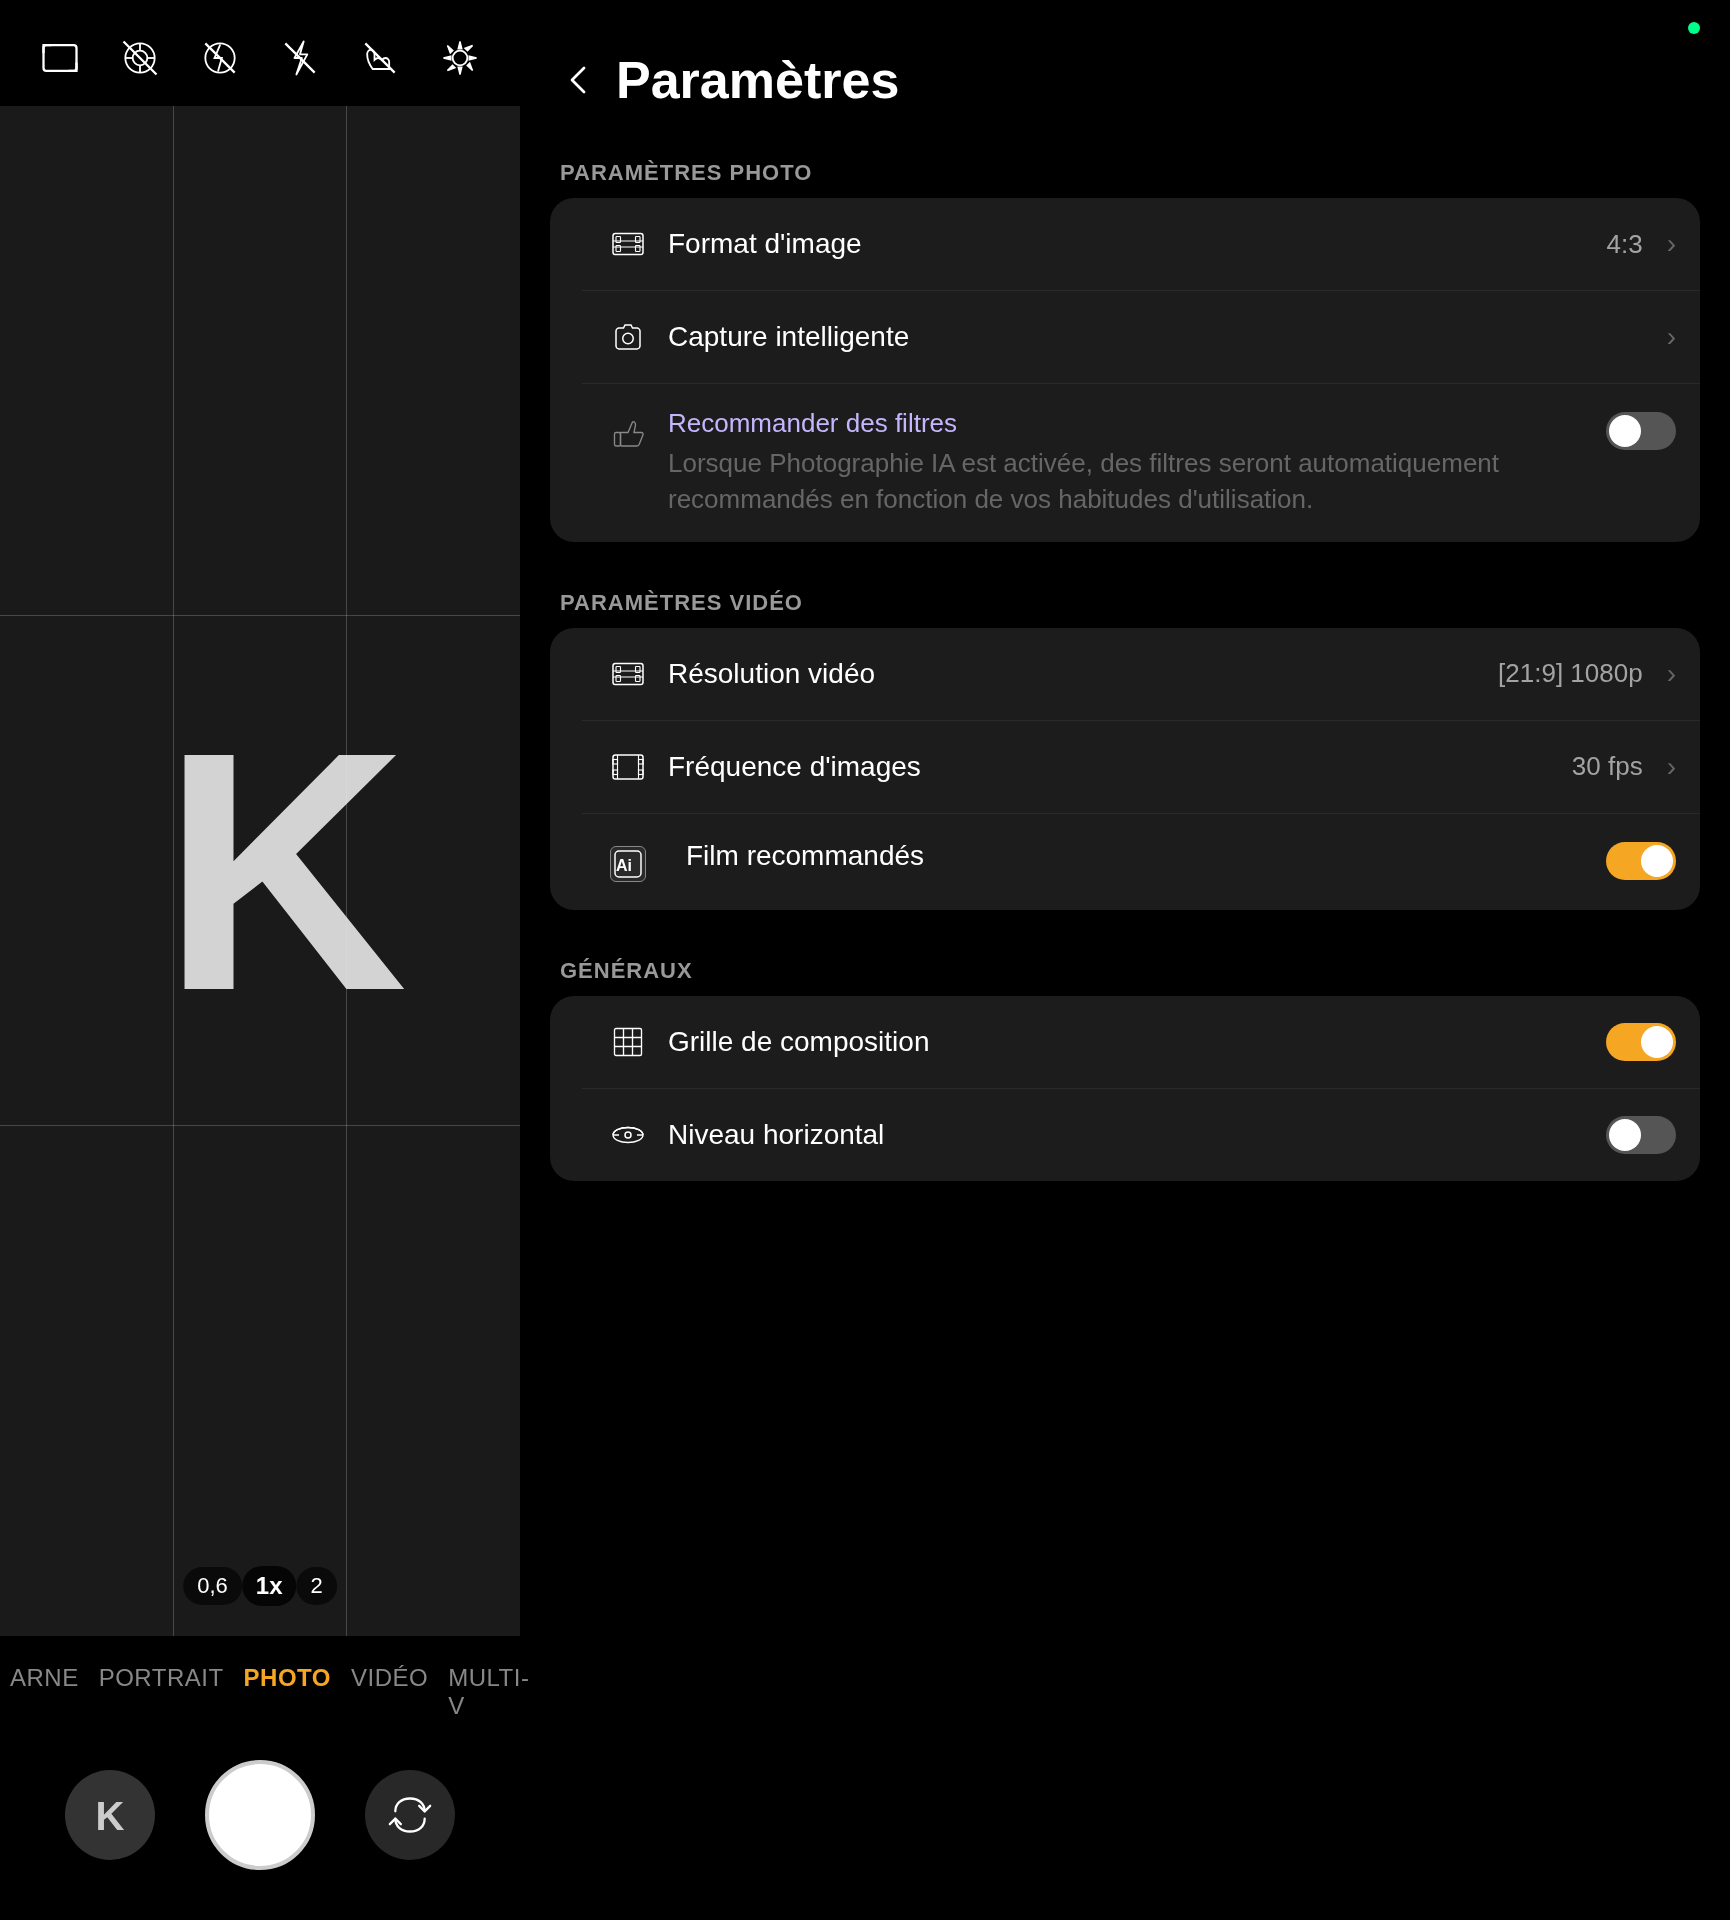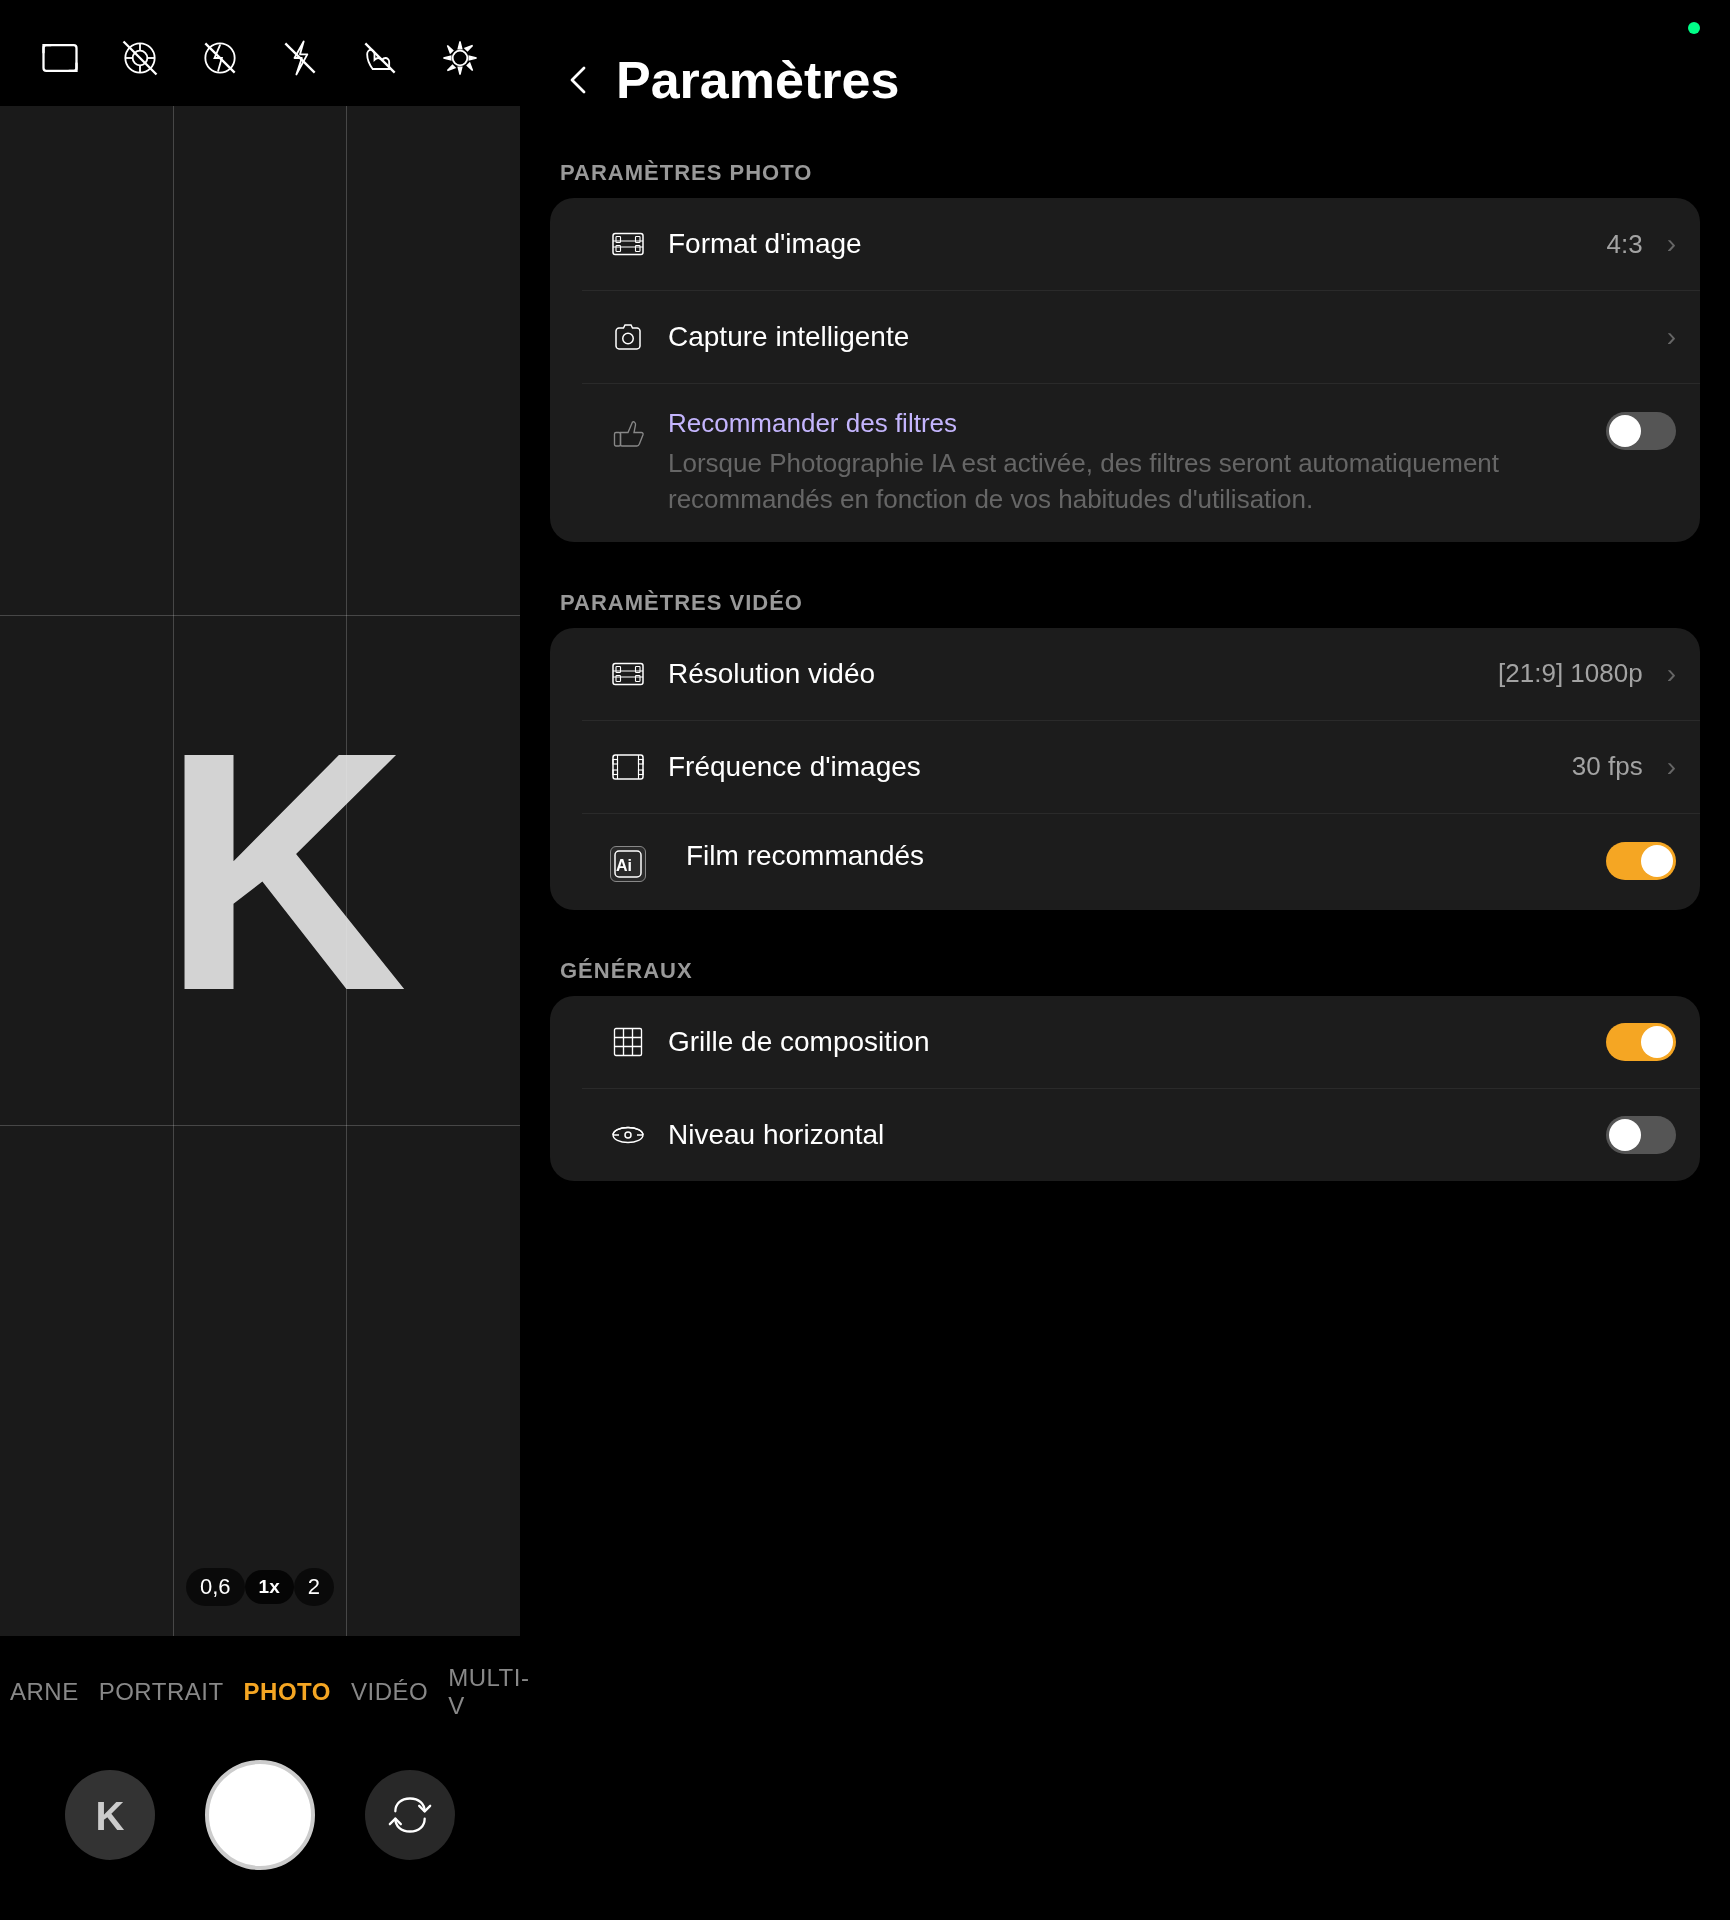--- a/index.html
+++ b/index.html
@@ -105,28 +105,28 @@
       border-radius: 20px;
       color: #fff;
       font-size: 22px;
       padding: 6px 14px;
       font-weight: 500;
     }
     .zoom-btn.active {
       background: rgba(0,0,0,0.8);
       color: #fff;
       font-weight: 700;
-      font-size: 19px;
+      font-size: 24px;
     }
 
     
     .camera-modes {
       background: #000;
       display: flex;
-      align-items: center;
+      align-items: flex-start;
       justify-content: space-around;
       padding: 28px 0 20px;
       gap: 0;
     }
     .mode-item {
       color: #888;
       font-size: 24px;
       font-weight: 500;
       letter-spacing: 0.5px;
       text-transform: uppercase;

